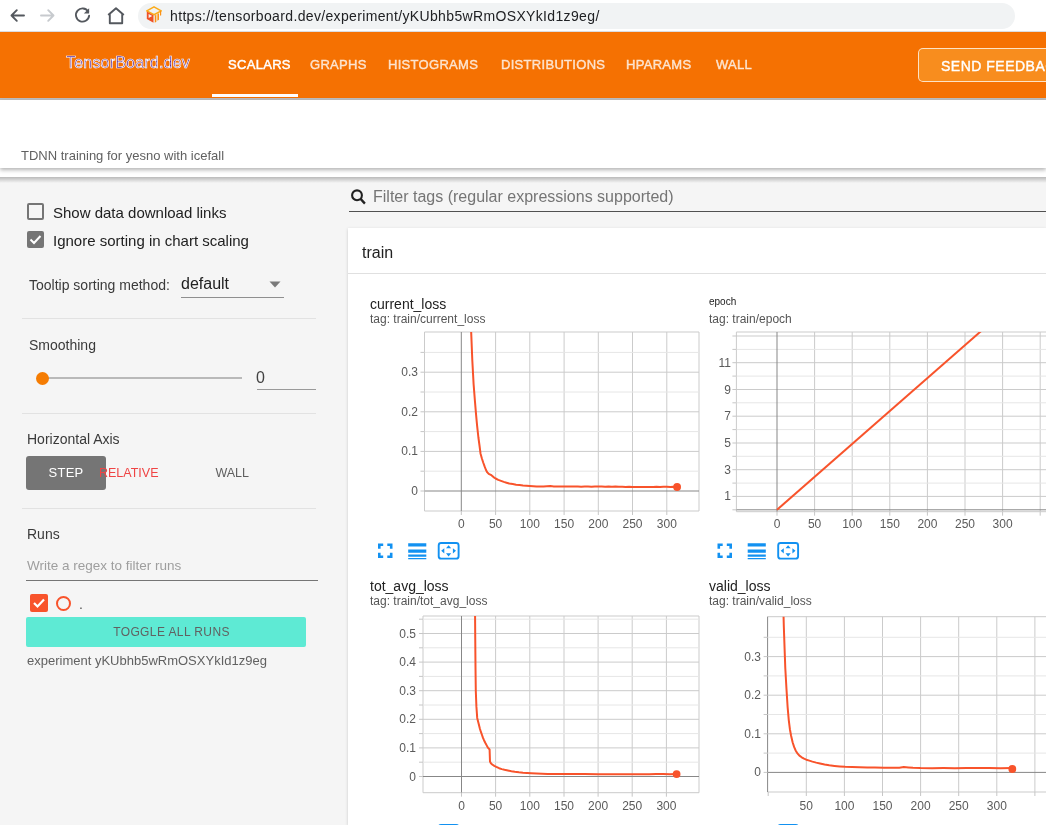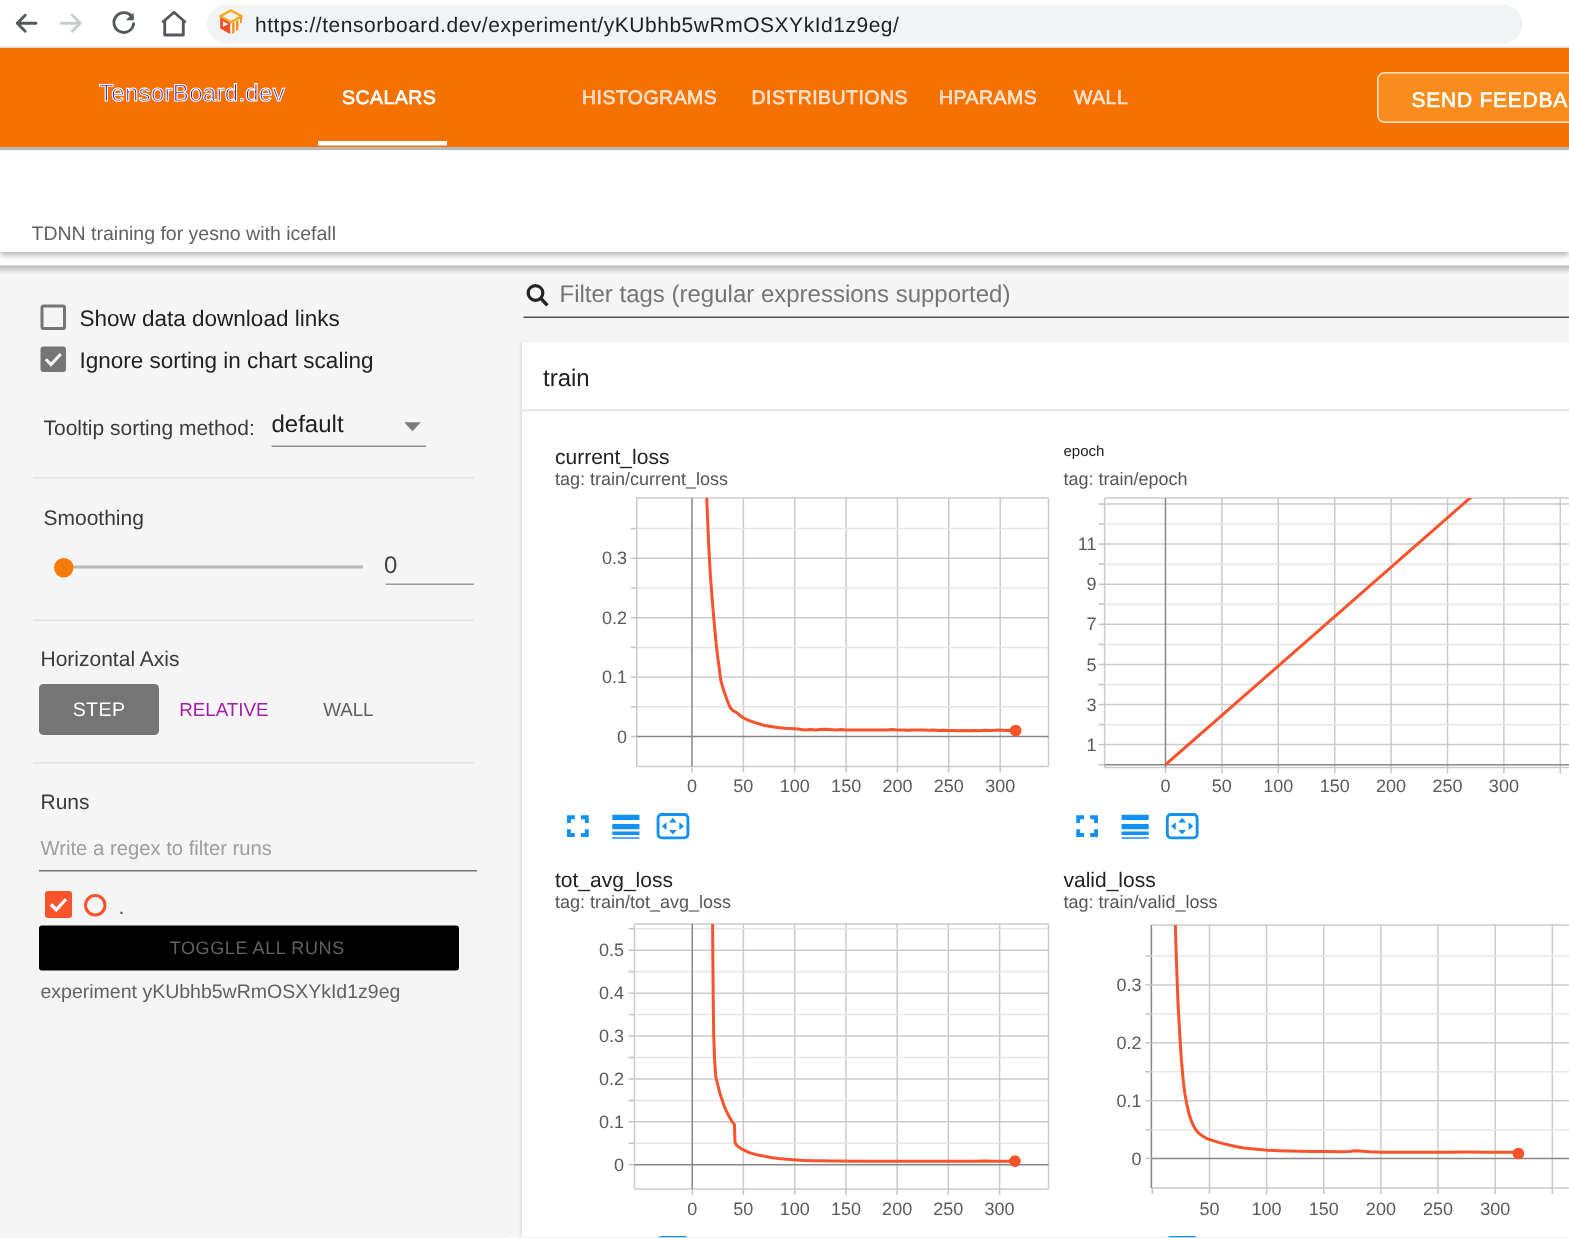--- a/index.html
+++ b/index.html
@@ -56,20 +56,21 @@
         <path fill="#ef5126" fill-rule="evenodd" d="M1 8.5 L11.2 14 L11.2 25.5 L1 19.9 Z M3.8 12.4 L9.3 15.4 L3.8 18.4 Z"></path>
         <path fill="#fb9013" d="M13.2 14.6 L15.6 13.3 L15.6 24.2 L13.2 25.5 Z M17.2 12.4 L19.6 11.1 L19.6 21.2 L17.2 22.5 Z M21.2 8.2 L23 7.4 L23 14 L21.2 14.9 Z"></path>
       </svg>
   <div id="urltext">https://tensorboard.dev/experiment/yKUbhb5wRmOSXYkId1z9eg/</div>
 </div>
 <div class="abs" style="left:0;top:31px;width:1046px;height:1px;background:#dcdcdf"></div>
 
 <div id="hdr">
   <div id="brand">TensorBoard.dev</div>
   <div class="nav act" style="left:228px">SCALARS</div>
+  <div class="nav" style="left:310px">GRAPHS</div>
   <div class="nav" style="left:388px">HISTOGRAMS</div>
   <div class="nav" style="left:501px">DISTRIBUTIONS</div>
   <div class="nav" style="left:626px">HPARAMS</div>
   <div class="nav" style="left:716px">WALL</div>
   <div id="scal-ul"></div>
   <div id="feedback">SEND FEEDBACK</div>
 </div>
 
 <div class="abs" style="left:0;top:98px;width:1046px;height:2px;background:#bdbdbd"></div>
 <div id="strip">
@@ -99,36 +100,36 @@
 <div class="sbdiv" style="top:318px"></div>
 <div class="abs sbtext" style="left:29px;top:337px">Smoothing</div>
 <div class="abs" style="left:42px;top:377px;width:200px;height:2px;background:#b9b9b9"></div>
 <div class="abs" style="left:36px;top:372px;width:13px;height:13px;border-radius:50%;background:#f57c02"></div>
 <div class="abs" style="left:256px;top:369px;font-size:16px;color:#424242">0</div>
 <div class="abs" style="left:257px;top:389px;width:59px;height:1px;background:#9a9a9a"></div>
 
 <div class="sbdiv" style="top:413px"></div>
 <div class="abs sbtext" style="left:27px;top:431px">Horizontal Axis</div>
 <div class="abs" style="left:26px;top:456px;width:80px;height:34px;background:#757575;border-radius:3px;color:#fff;font-size:13px;text-align:center;line-height:34px;letter-spacing:0.3px">STEP</div>
-<div class="abs" style="left:99px;top:456px;width:80px;height:34px;color:#a21caf;font-size:12.5px;text-align:right;line-height:34px">RELATIVE</div>
+<div class="abs" style="left:99px;top:456px;width:80px;height:34px;color:#ef4444;font-size:12.5px;text-align:left;line-height:34px">RELATIVE</div>
 <div class="abs" style="left:189px;top:456px;width:60px;height:34px;color:#5f5f5f;font-size:12.5px;text-align:right;line-height:34px">WALL</div>
 
 <div class="sbdiv" style="top:508px"></div>
 <div class="abs sbtext" style="left:27px;top:526px">Runs</div>
 <div class="abs" style="left:27px;top:558px;font-size:13.5px;color:#9e9e9e">Write a regex to filter runs</div>
 <div class="abs" style="left:26px;top:580px;width:292px;height:1px;background:#757575"></div>
 
 <div class="abs" style="left:30px;top:594px;width:18px;height:18px;background:#f8532b;border-radius:2px">
   <svg width="18" height="18" viewBox="0 0 18 18" fill="none" stroke="#fff" stroke-width="2.2">
         <path d="M4 9 L7.5 12.5 L14 5.5"></path>
       </svg>
 </div>
 <div class="abs" style="left:55.5px;top:595.5px;width:15px;height:15px;border:2px solid #f8532b;border-radius:50%"></div>
 <div class="abs" style="left:79px;top:596px;font-size:14px;color:#555">.</div>
-<div class="abs" style="left:26px;top:617px;width:280px;height:30px;background:#000000;border-radius:2px;color:#616161;font-size:12px;text-align:center;line-height:30px;letter-spacing:0.4px;text-indent:11px">TOGGLE ALL RUNS</div>
+<div class="abs" style="left:26px;top:617px;width:280px;height:30px;background:#5eead4;border-radius:2px;color:#616161;font-size:12px;text-align:center;line-height:30px;letter-spacing:0.4px;text-indent:11px">TOGGLE ALL RUNS</div>
 <div class="abs" style="left:27px;top:653px;font-size:13px;color:#616161">experiment yKUbhb5wRmOSXYkId1z9eg</div>
 
 <svg class="abs" style="left:350px;top:188px" width="18" height="20" viewBox="0 0 18 20">
       <circle cx="7" cy="7.3" r="4.9" fill="none" stroke="#222" stroke-width="2.1"></circle>
       <line x1="10.6" y1="10.9" x2="14.9" y2="15.6" stroke="#222" stroke-width="2.3"></line>
     </svg>
 <div class="abs" style="left:373px;top:188px;font-size:16px;color:#757575">Filter tags (regular expressions supported)</div>
 <div class="abs" style="left:349px;top:210.5px;width:697px;height:1px;background:#515151"></div>
 
 <div class="abs" style="left:348px;top:228px;width:698px;height:597px;background:#fff;box-shadow:0 1px 3px rgba(0,0,0,0.18)"></div>

